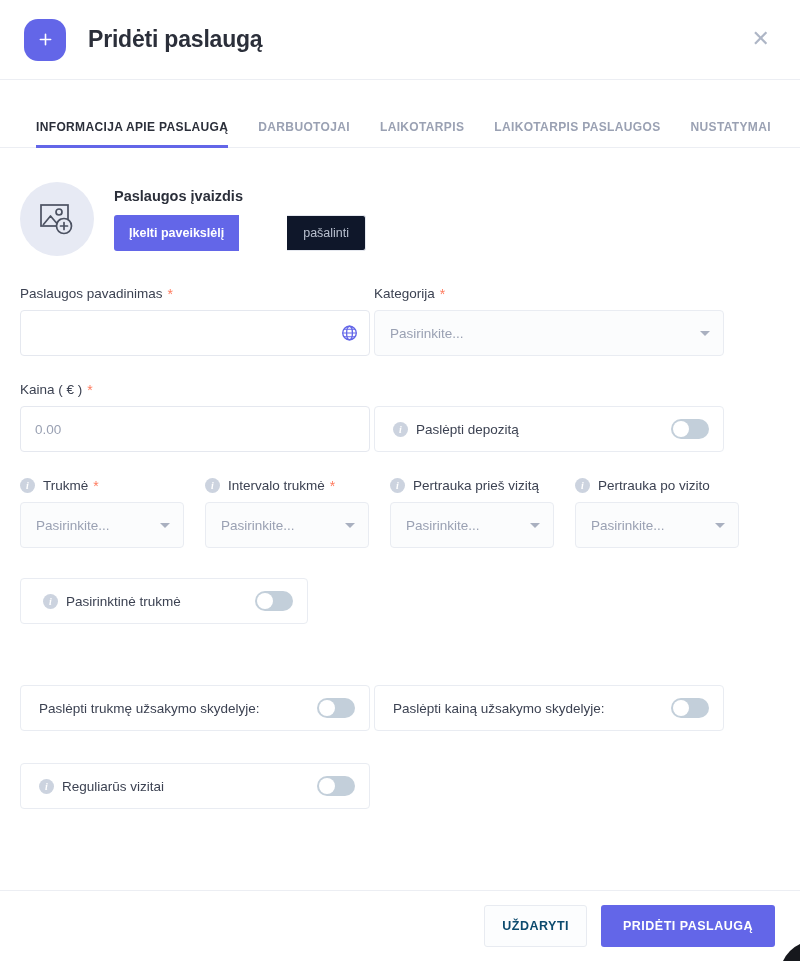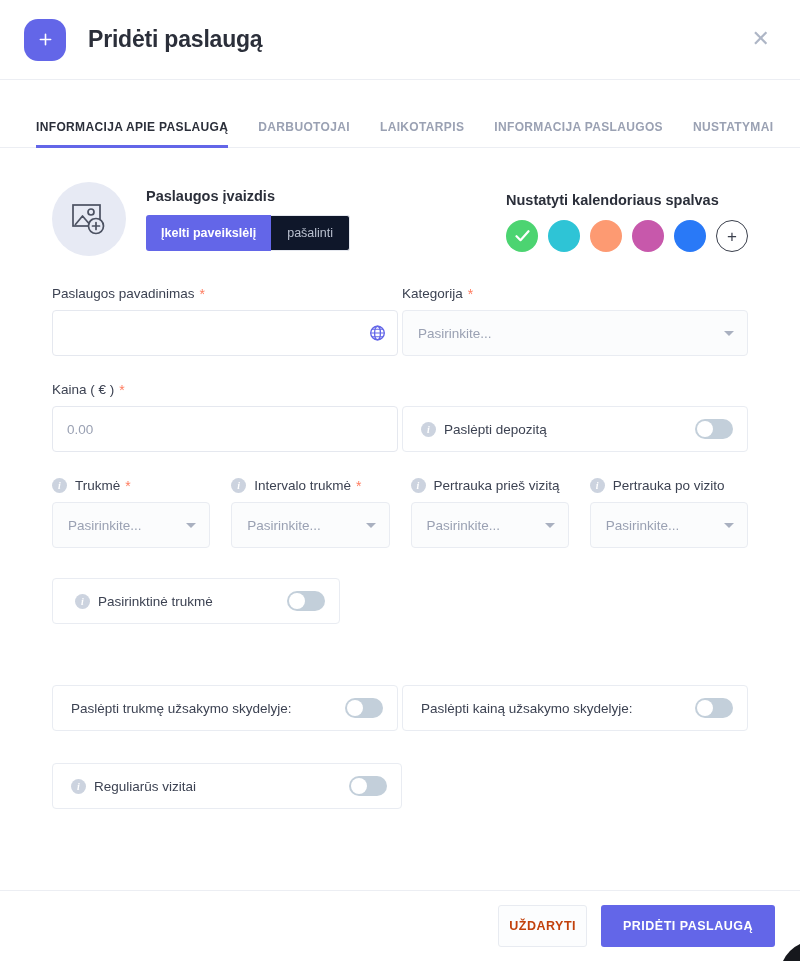--- a/index.html
+++ b/index.html
@@ -68,21 +68,21 @@
     border-bottom: 3px solid transparent;
     margin-bottom: -1px;
     white-space: nowrap;
   }
   .tab.active {
     color: #2b2f3a;
     border-bottom-color: #6366e8;
   }
 
   
-  .content { padding: 0 52px; }
+  .content { padding: 0 20px; }
 
   .row { display: flex; }
 
   .top-section {
     display: flex;
     justify-content: space-between;
     align-items: flex-start;
     margin-top: 34px;
   }
 
@@ -94,21 +94,21 @@
     display: flex; align-items: center; justify-content: center;
     flex: 0 0 auto;
   }
   .img-meta { margin-left: 20px; }
   .img-label {
     font-size: 14.5px;
     font-weight: 700;
     color: #2b2f3a;
     margin-bottom: 11px;
   }
-  .img-buttons { display: flex; }
+  .img-buttons { display: flex; gap: 48px; }
   .btn-upload {
     background: #6366e8;
     color: #fff;
     font-size: 12.5px;
     font-weight: 700;
     border: none;
     border-radius: 3px 0 0 3px;
     padding: 10px 15px;
     cursor: pointer;
     font-family: inherit;
@@ -272,25 +272,25 @@
     background: #fff;
     display: flex;
     align-items: center;
     justify-content: flex-end;
     padding-right: 25px;
     gap: 14px;
   }
   .btn-close {
     background: #fcfdfe;
     border: 1px solid #e8ebf1;
-    color: #c2410c;
+    color: #0c4a6e;
     font-size: 12.5px;
     font-weight: 700;
     letter-spacing: 0.5px;
-    padding: 13px 10px;
+    padding: 13px 17px;
     border-radius: 3px;
     cursor: pointer;
     font-family: inherit;
   }
   .btn-primary {
     background: #6366e8;
     border: none;
     color: #fff;
     font-size: 12.5px;
     font-weight: 700;
@@ -320,21 +320,21 @@
     </svg>
   </div>
   <div class="header-title">Pridėti paslaugą</div>
   <div class="close-x">✕</div>
 </div>
 
 <div class="tabs">
   <div class="tab active">INFORMACIJA APIE PASLAUGĄ</div>
   <div class="tab">DARBUOTOJAI</div>
   <div class="tab">LAIKOTARPIS</div>
-  <div class="tab">INFORMACIJA PASLAUGOS</div>
+  <div class="tab">LAIKOTARPIS PASLAUGOS</div>
   <div class="tab">NUSTATYMAI</div>
 </div>
 
 <div class="content">
 
   <div class="top-section">
     <div class="img-block">
       <div class="img-circle">
         <svg width="36" height="34" viewBox="0 0 36 34">
           <rect x="2" y="3" width="27" height="21" fill="none" stroke="#4b5161" stroke-width="1.7"></rect>
@@ -346,35 +346,20 @@
       </div>
       <div class="img-meta">
         <div class="img-label">Paslaugos įvaizdis</div>
         <div class="img-buttons">
           <button class="btn-upload">Įkelti paveikslėlį</button>
           <button class="btn-remove">pašalinti</button>
         </div>
       </div>
     </div>
 
-    <div class="color-block">
-      <div class="color-title">Nustatyti kalendoriaus spalvas</div>
-      <div class="swatches">
-        <div class="swatch" style="background: rgb(76, 212, 113);">
-          <svg width="15" height="12" viewBox="0 0 15 12">
-            <path d="M1.5 6.2l4 4 8-9" fill="none" stroke="#fff" stroke-width="2.2" stroke-linecap="round" stroke-linejoin="round"></path>
-          </svg>
-        </div>
-        <div class="swatch" style="background: rgb(46, 196, 214);"></div>
-        <div class="swatch" style="background: rgb(253, 154, 114);"></div>
-        <div class="swatch" style="background: rgb(199, 88, 171);"></div>
-        <div class="swatch" style="background: rgb(41, 121, 247);"></div>
-        <div class="swatch-add">+</div>
-      </div>
-    </div>
   </div>
 
   <div class="row gap-20" style="margin-top:30px;">
     <div class="col-half">
       <div class="field-label">
         <span>Paslaugos pavadinimas</span>
         <span class="req">*</span>
       </div>
       <div class="input-wrap">
         <input class="text-input" type="text" placeholder="" style="">

